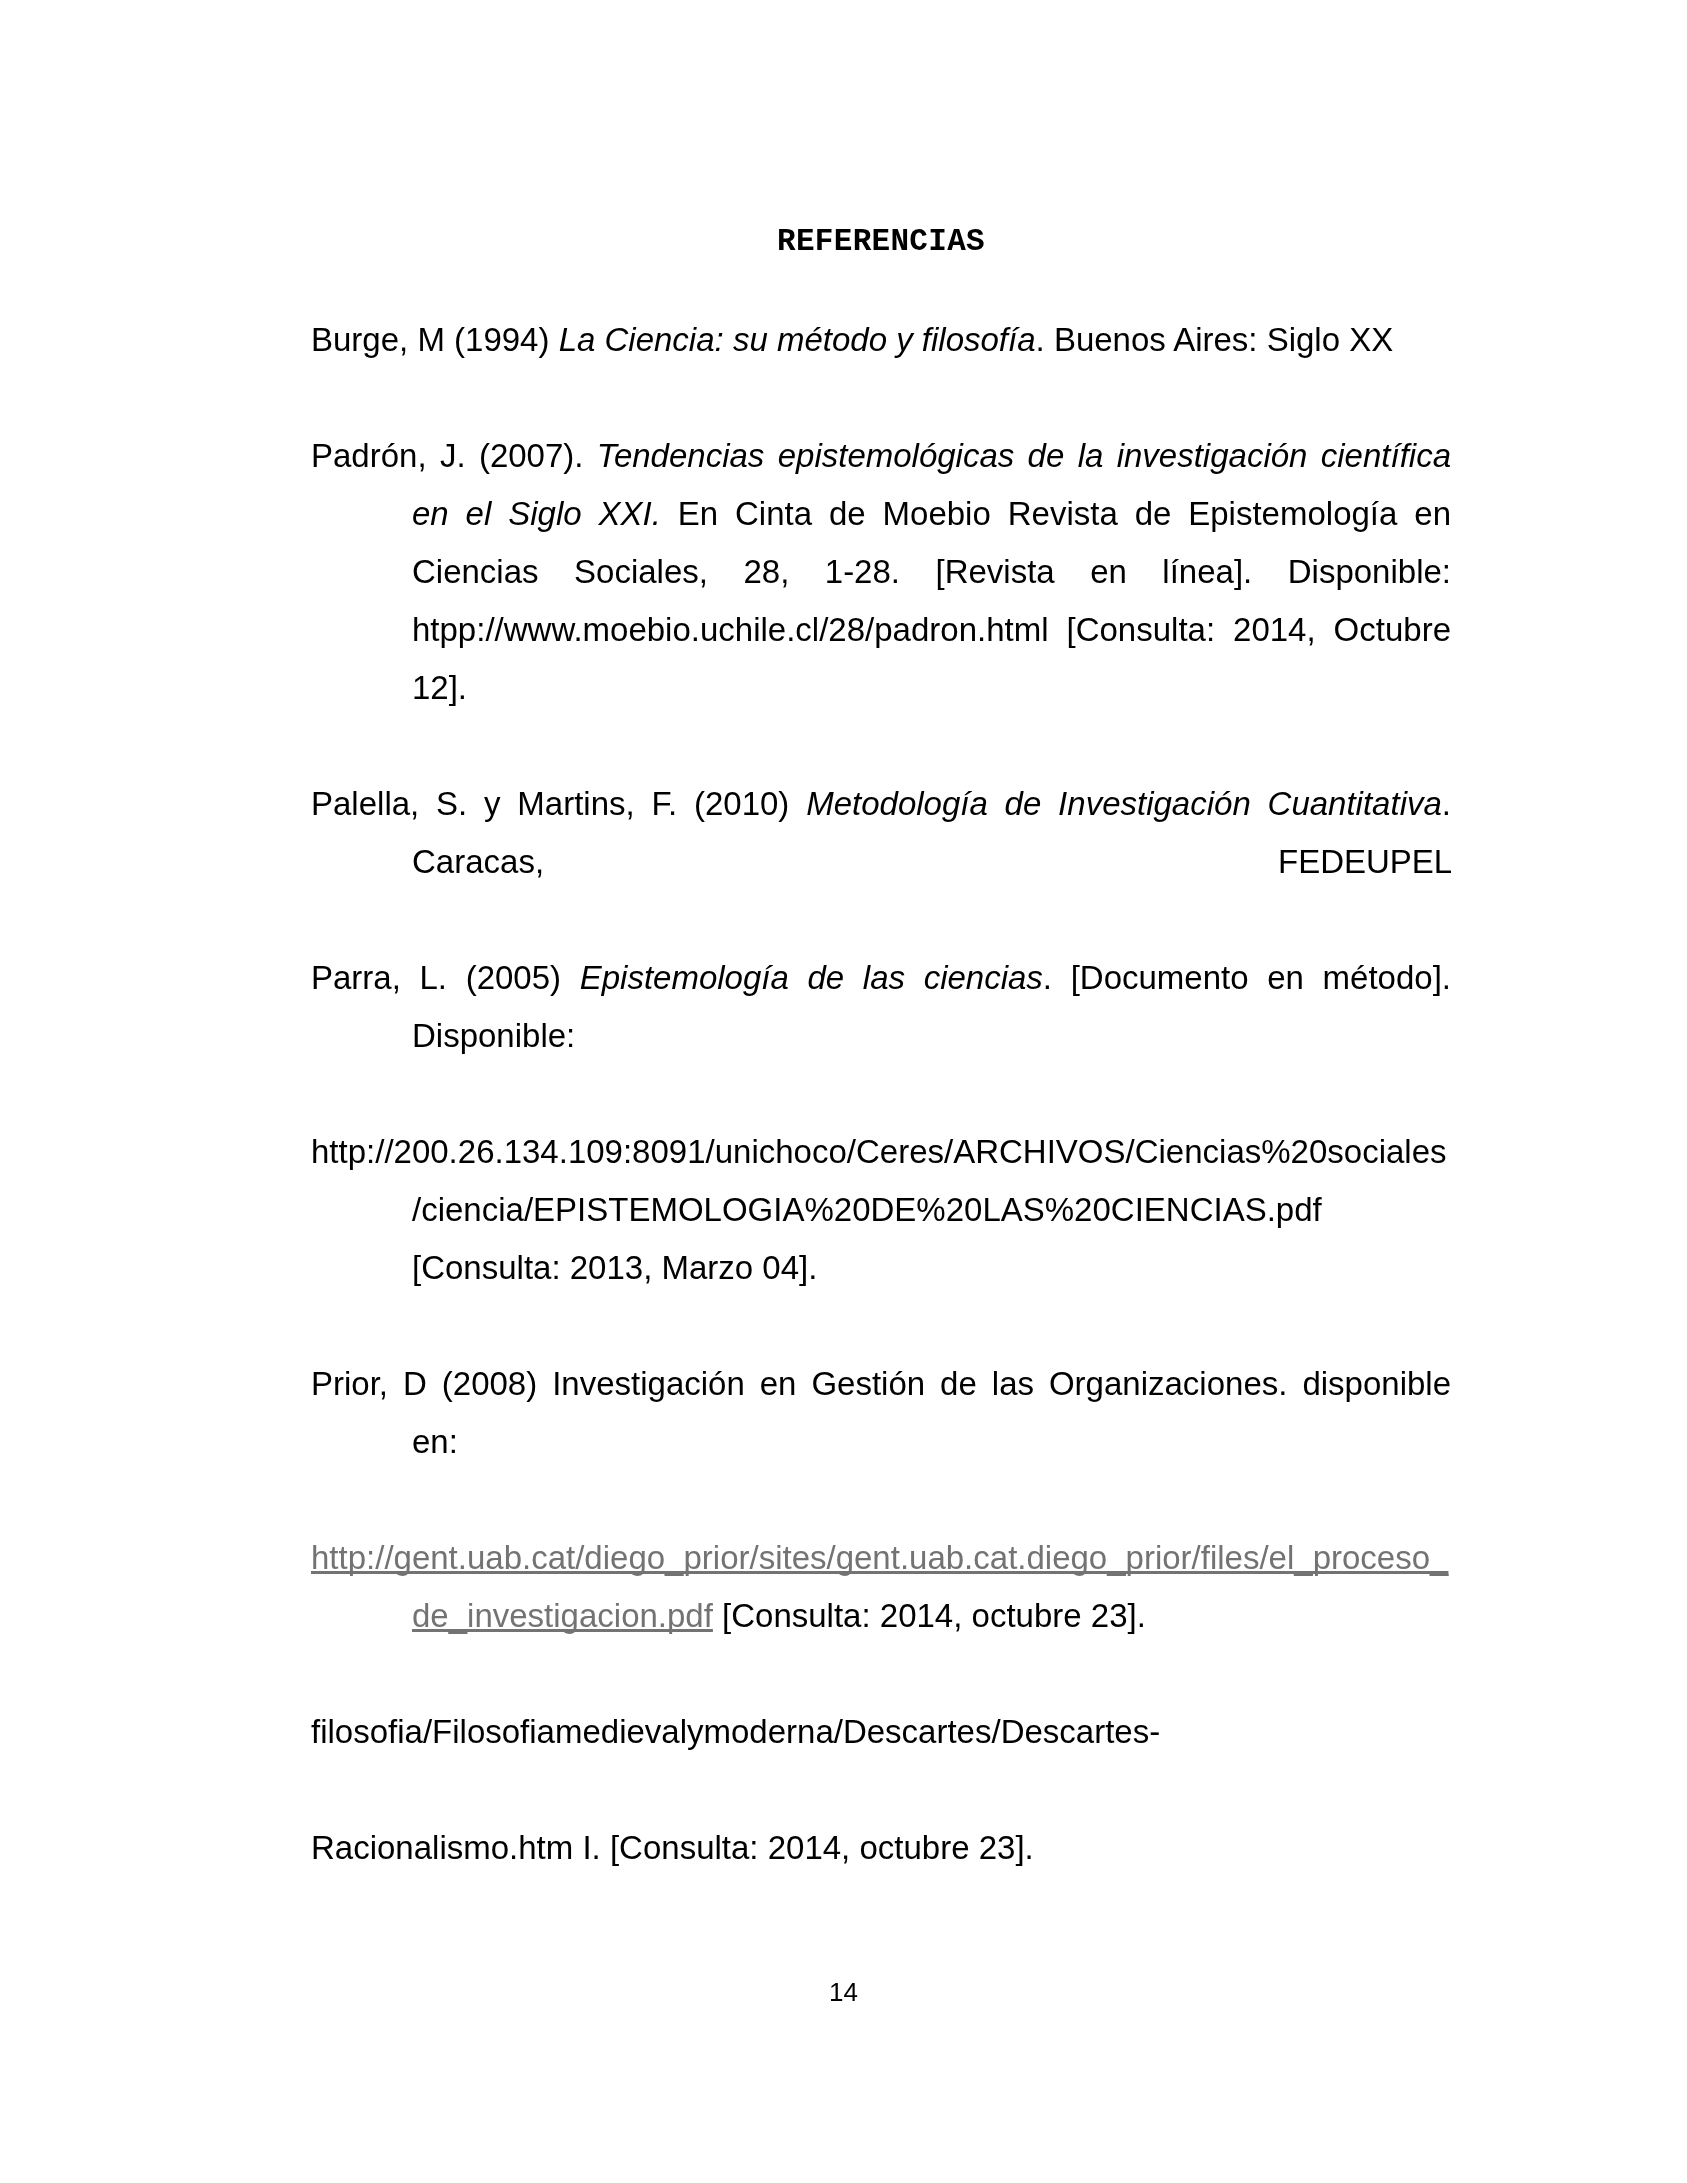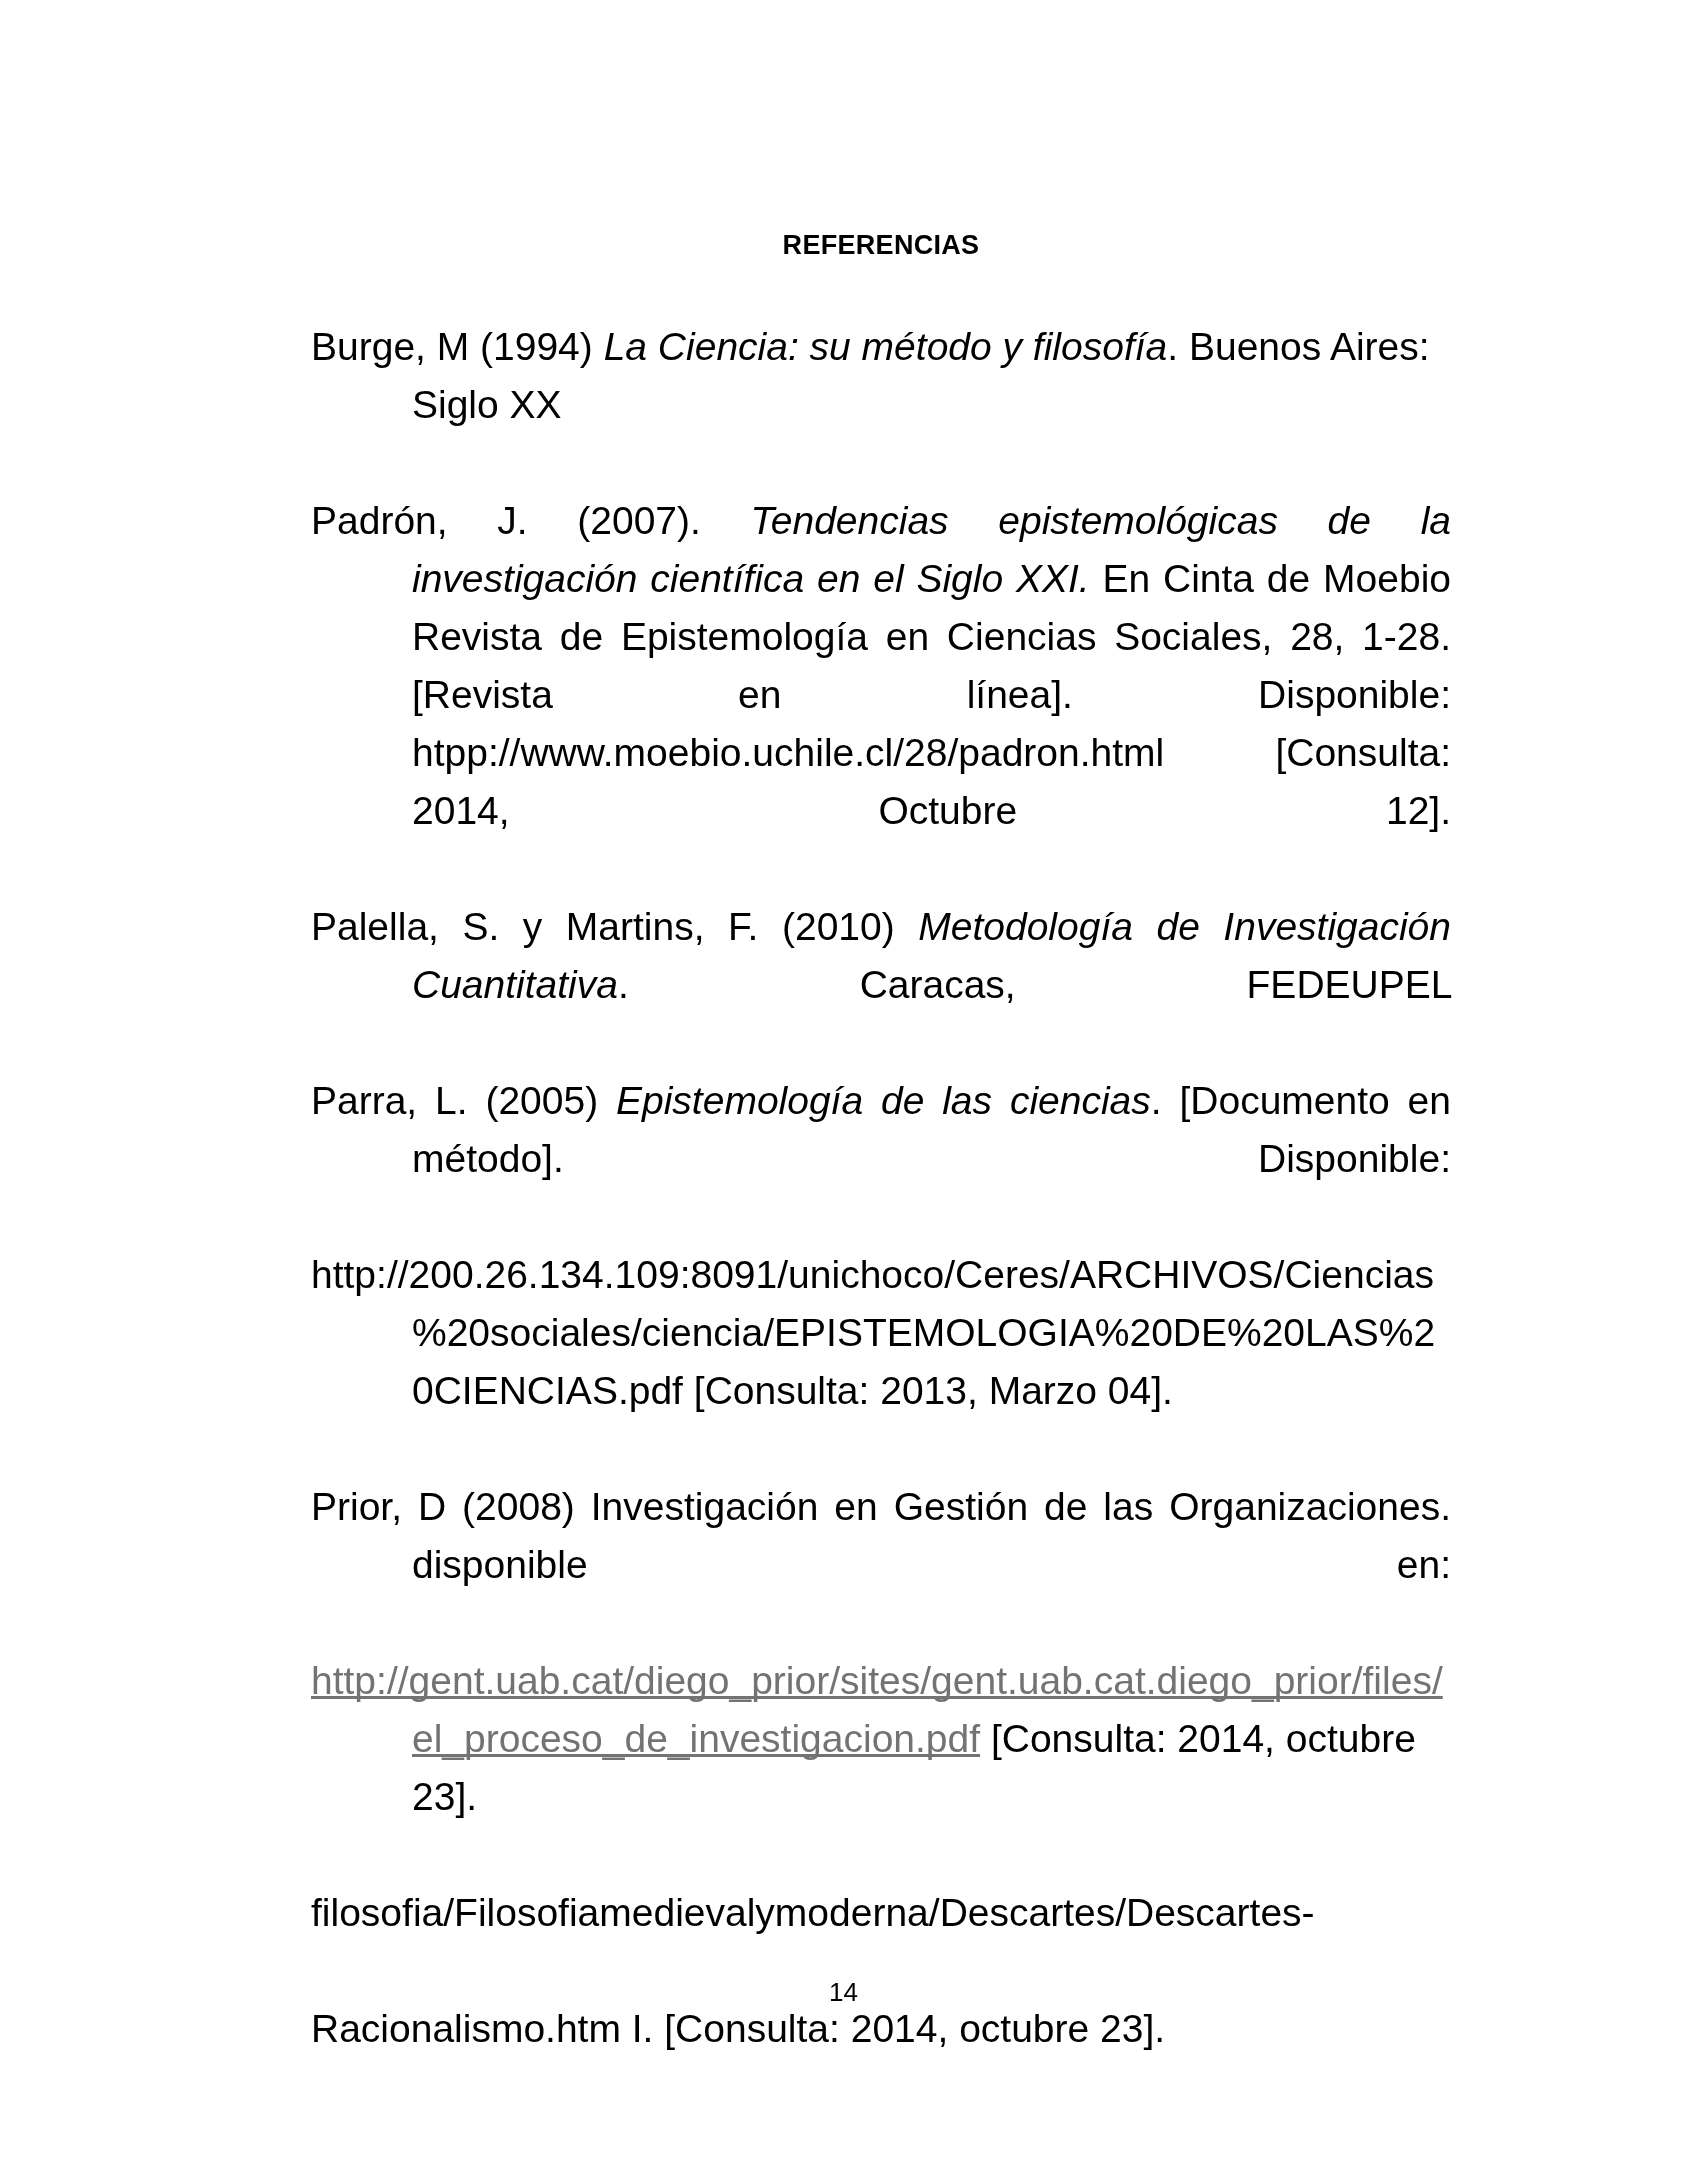--- a/index.html
+++ b/index.html
@@ -28,38 +28,39 @@
 
   
   .content {
     position: absolute;
     left: 311px;
     top: 0;
     width: 1140px;
   }
 
   .doc-title {
-    font-size: 27px;
+    font-size: 31px;
     font-weight: bold;
     text-align: center;
     letter-spacing: 0.3px;
-    margin: 6px;
+    margin: 0;
     padding-top: 224px;
     line-height: 1.15;
+    font-family: Liberation Mono, monospace;
   }
 
   .ref-list {
     margin: 0;
     padding: 0;
     list-style: none;
     padding-top: 51px;
   }
 
   .ref-entry {
-    font-size: 39px;
+    font-size: 33px;
     line-height: 58px;
     text-align: justify;
     text-justify: inter-word;
     padding-left: 101px;
     text-indent: -101px;
     margin: 0 0 0 0;
     word-wrap: break-word;
     overflow-wrap: break-word;
     hyphens: none;
   }

